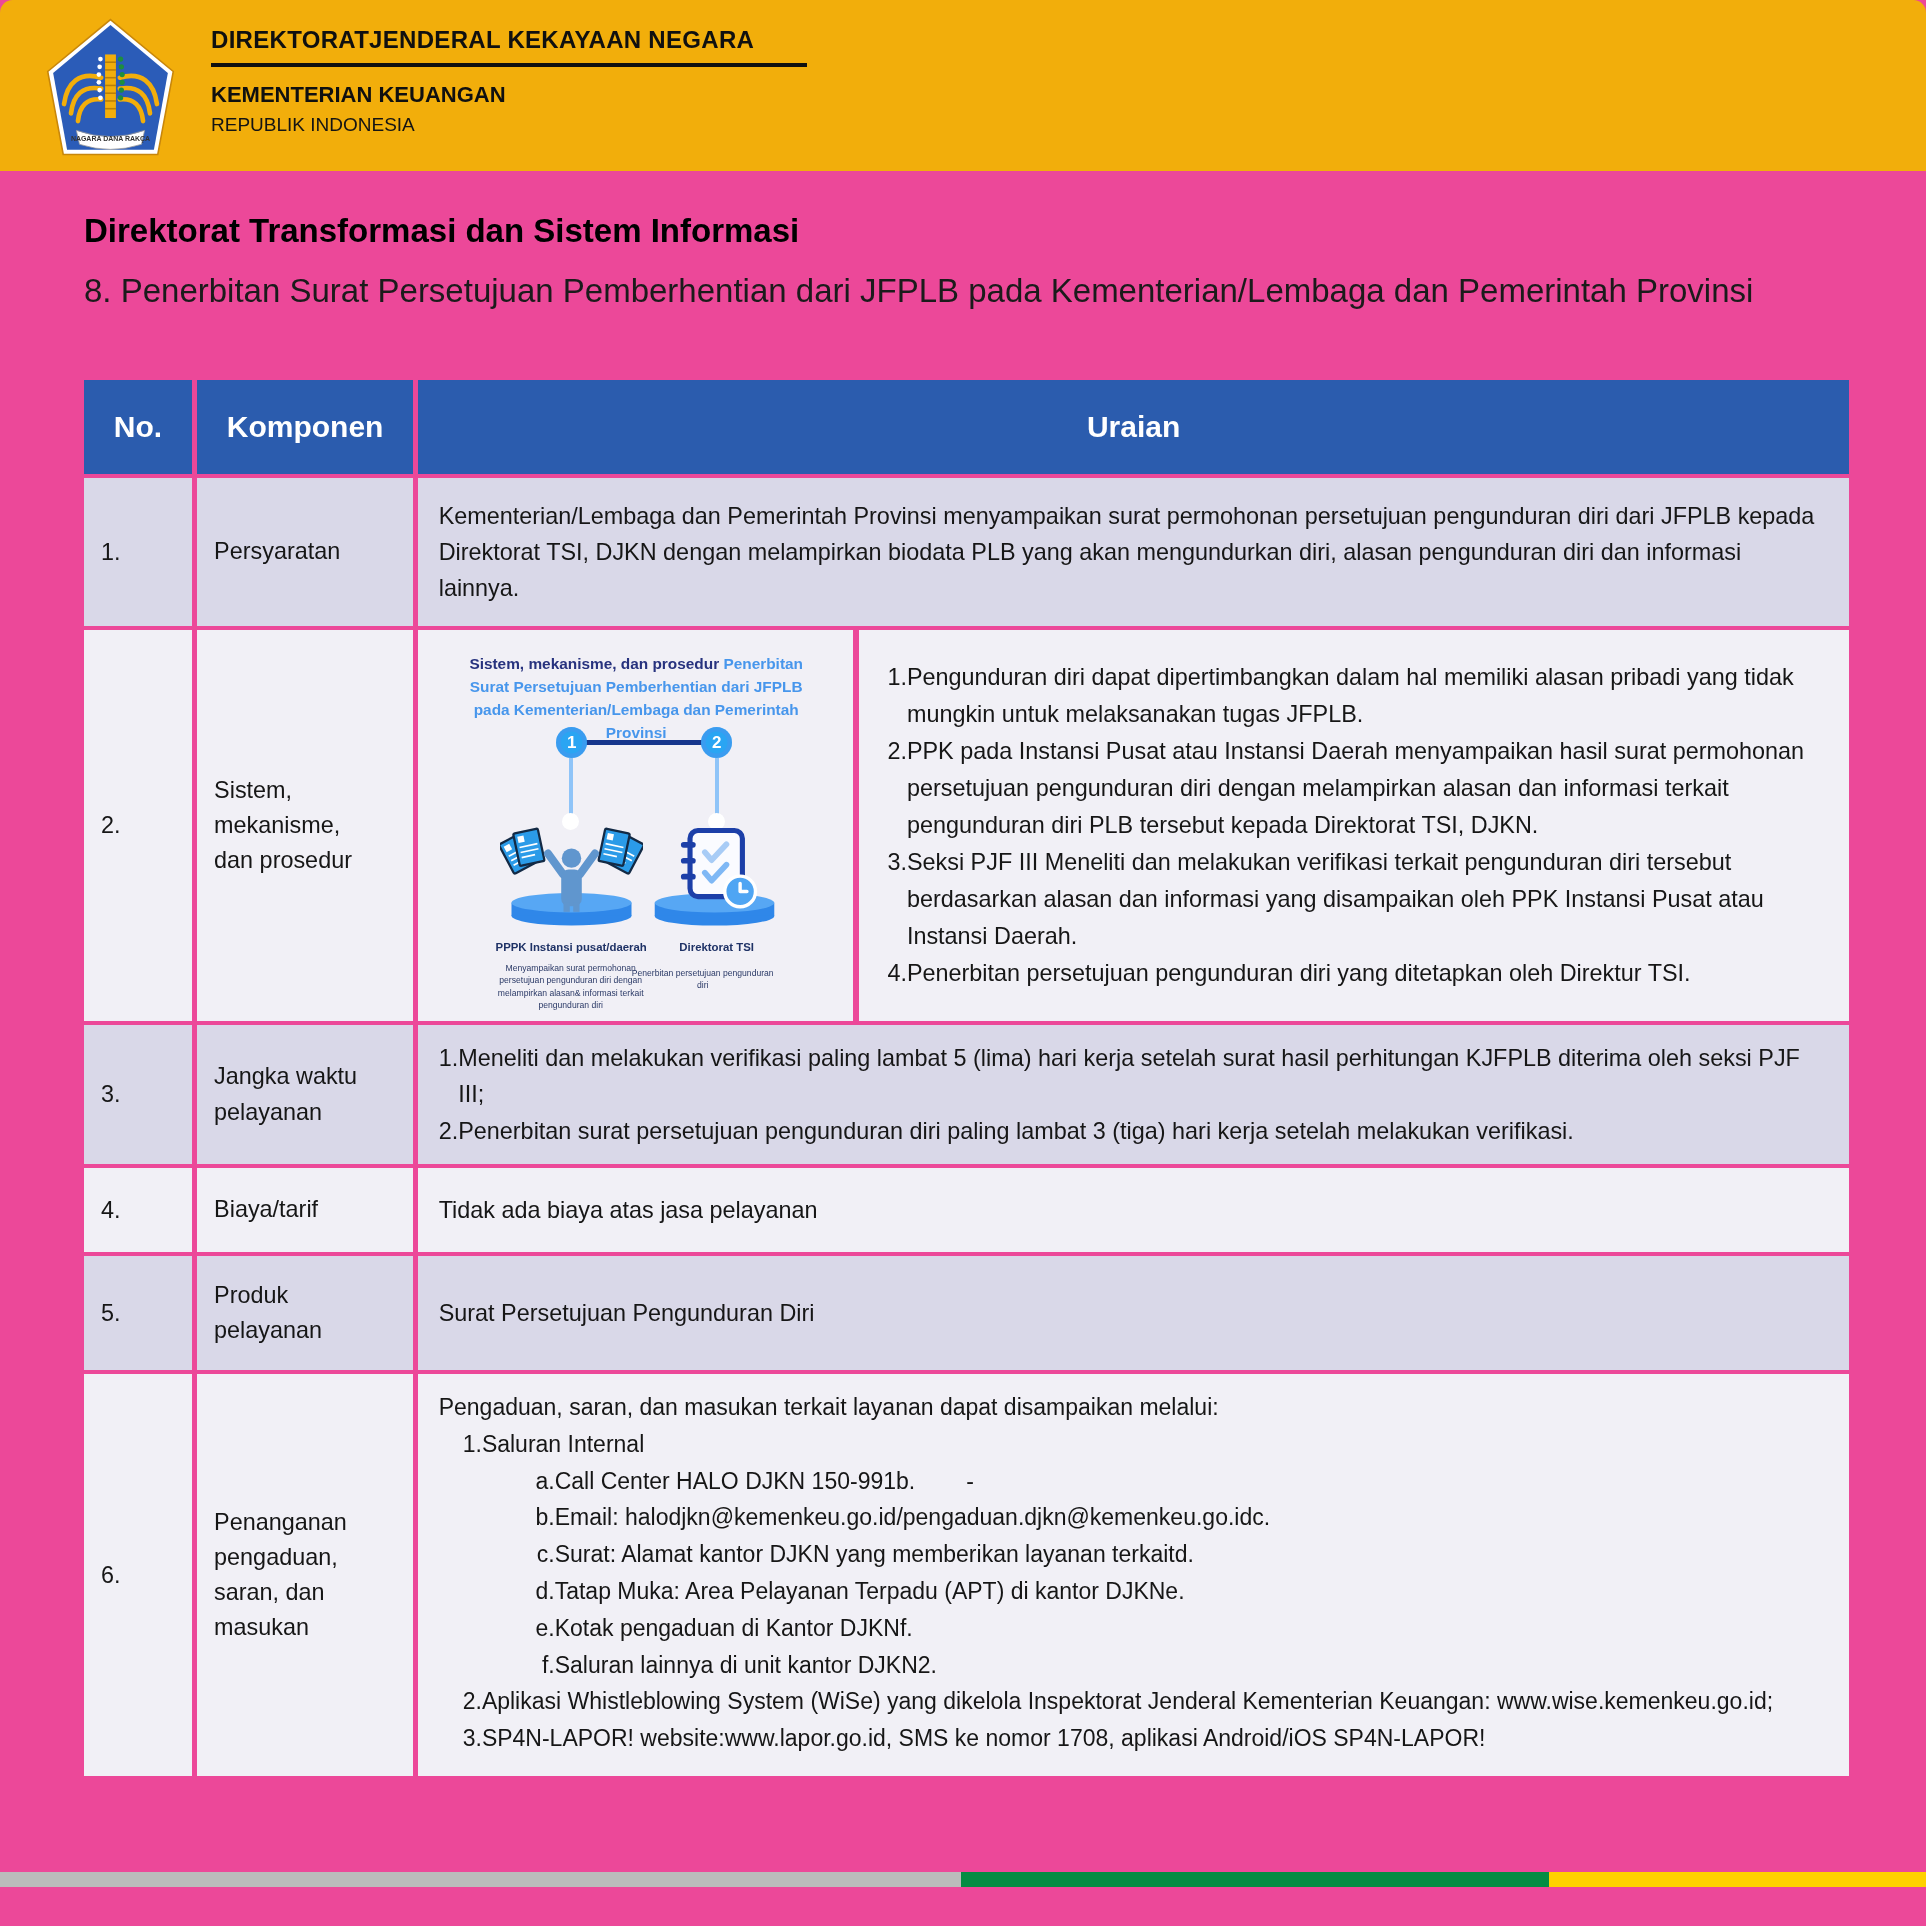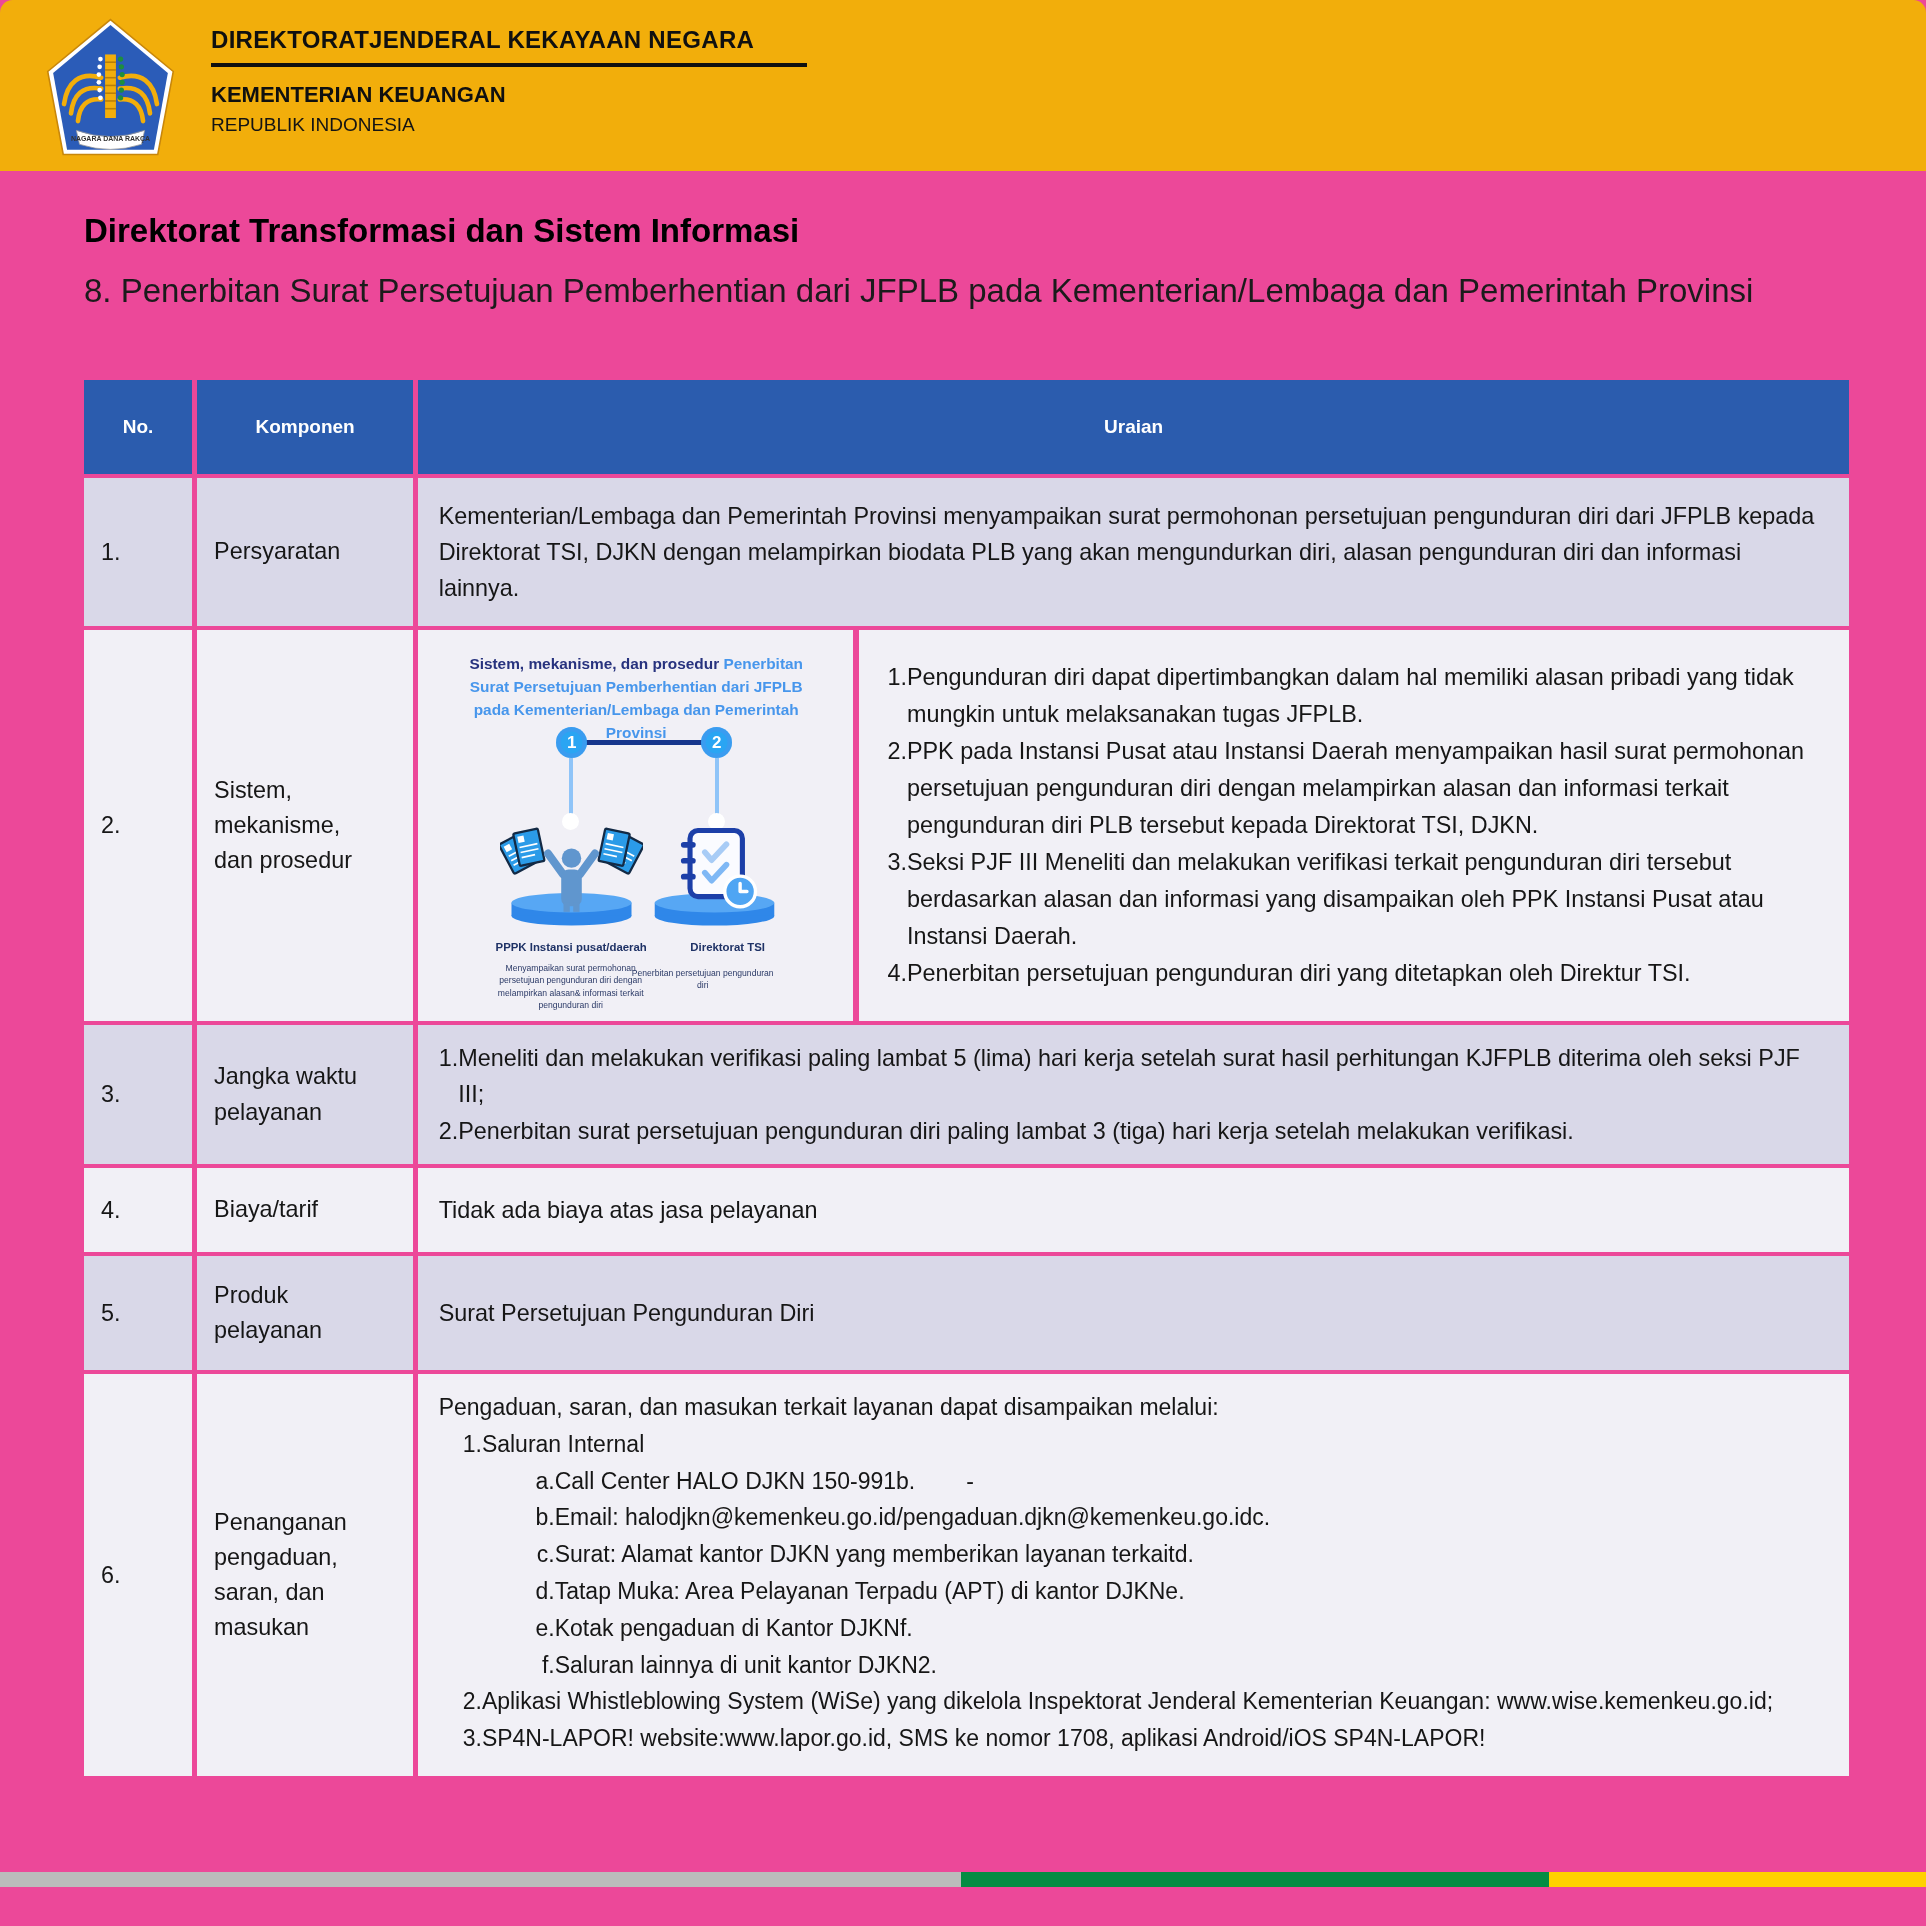--- a/index.html
+++ b/index.html
@@ -18,21 +18,21 @@
 
   
   .titleblock{position:absolute;left:84px;top:212px;width:1815px;}
   .h1{font-size:33px;font-weight:bold;color:#000;}
   .h2{font-size:33px;margin-top:16px;line-height:1.5;color:#1b1b1b;}
 
   
   .table{position:absolute;left:84px;top:380px;width:1765px;display:grid;
          grid-template-columns:108px 216px 1fr;column-gap:5.1px;row-gap:4px;}
   .cell{display:flex;align-items:center;box-sizing:border-box;}
-  .hcell{background:#2B5CAE;color:#fff;font-weight:bold;font-size:19px;justify-content:center;min-height:94px;text-align:right;}
+  .hcell{background:#2B5CAE;color:#fff;font-weight:bold;font-size:30px;justify-content:center;min-height:94px;text-align:right;}
   .odd{background:#D9D8E8;}
   .even{background:#F1F0F6;}
   .no-cell{padding-left:17px;font-size:23.4px;}
   .komp-cell{padding-left:17px;padding-right:29px;font-size:23.4px;line-height:1.5;}
   .ur-cell{padding-left:20.5px;padding-right:23px;font-size:23.4px;line-height:1.55;}
   .rh1{min-height:148px}.rh2{min-height:391px}.rh3{min-height:139px}
   .rh4{min-height:84px}.rh5{min-height:114px}.rh6{min-height:402px}
 
   .nlist .li{display:flex;}
   .nlist .num{white-space:pre;}
@@ -53,21 +53,21 @@
              color:#fff;font-weight:bold;font-size:17px;display:flex;align-items:center;justify-content:center;
              box-shadow:inset 0 0 0 4.6px rgba(90,140,235,.35);}
   .dg-c1{left:138px;top:97px;} .dg-c2{left:283px;top:97px;}
   .dg-vline{position:absolute;width:3.4px;background:#8FC4F8;top:128px;height:62px;}
   .dg-v1{left:151px;} .dg-v2{left:297px;}
   .dg-dot{position:absolute;width:17px;height:17px;border-radius:50%;background:#fff;top:183px;}
   .dg-d1{left:144px;} .dg-d2{left:290px;}
   .dg-icon1{position:absolute;left:82px;top:187px;}
   .dg-icon2{position:absolute;left:231px;top:196px;}
   .dg-label{position:absolute;top:311px;text-align:center;font-weight:bold;font-size:11.4px;color:#1F3266;}
-  .dg-l1{left:39px;width:228px;} .dg-l2{left:213px;width:171px;padding-left:11px;}
+  .dg-l1{left:39px;width:228px;} .dg-l2{left:213px;width:171px;}
   .dg-caption{position:absolute;text-align:center;font-size:8.6px;line-height:1.45;color:#2B3A67;}
   .dg-cap1{left:67px;top:332px;width:171px;} .dg-cap2{left:213px;top:337px;width:143px;}
 
   
   .r6{display:block;padding-top:15px;padding-bottom:15px;font-size:23px;line-height:1.6;}
   .r6 .lvl1{margin-left:24px;}
   .r6 .lvl2{margin-left:83px;}
   .r6 .num1{white-space:pre;}
   .r6 .numa{width:33px;text-align:right;white-space:pre;}
 

